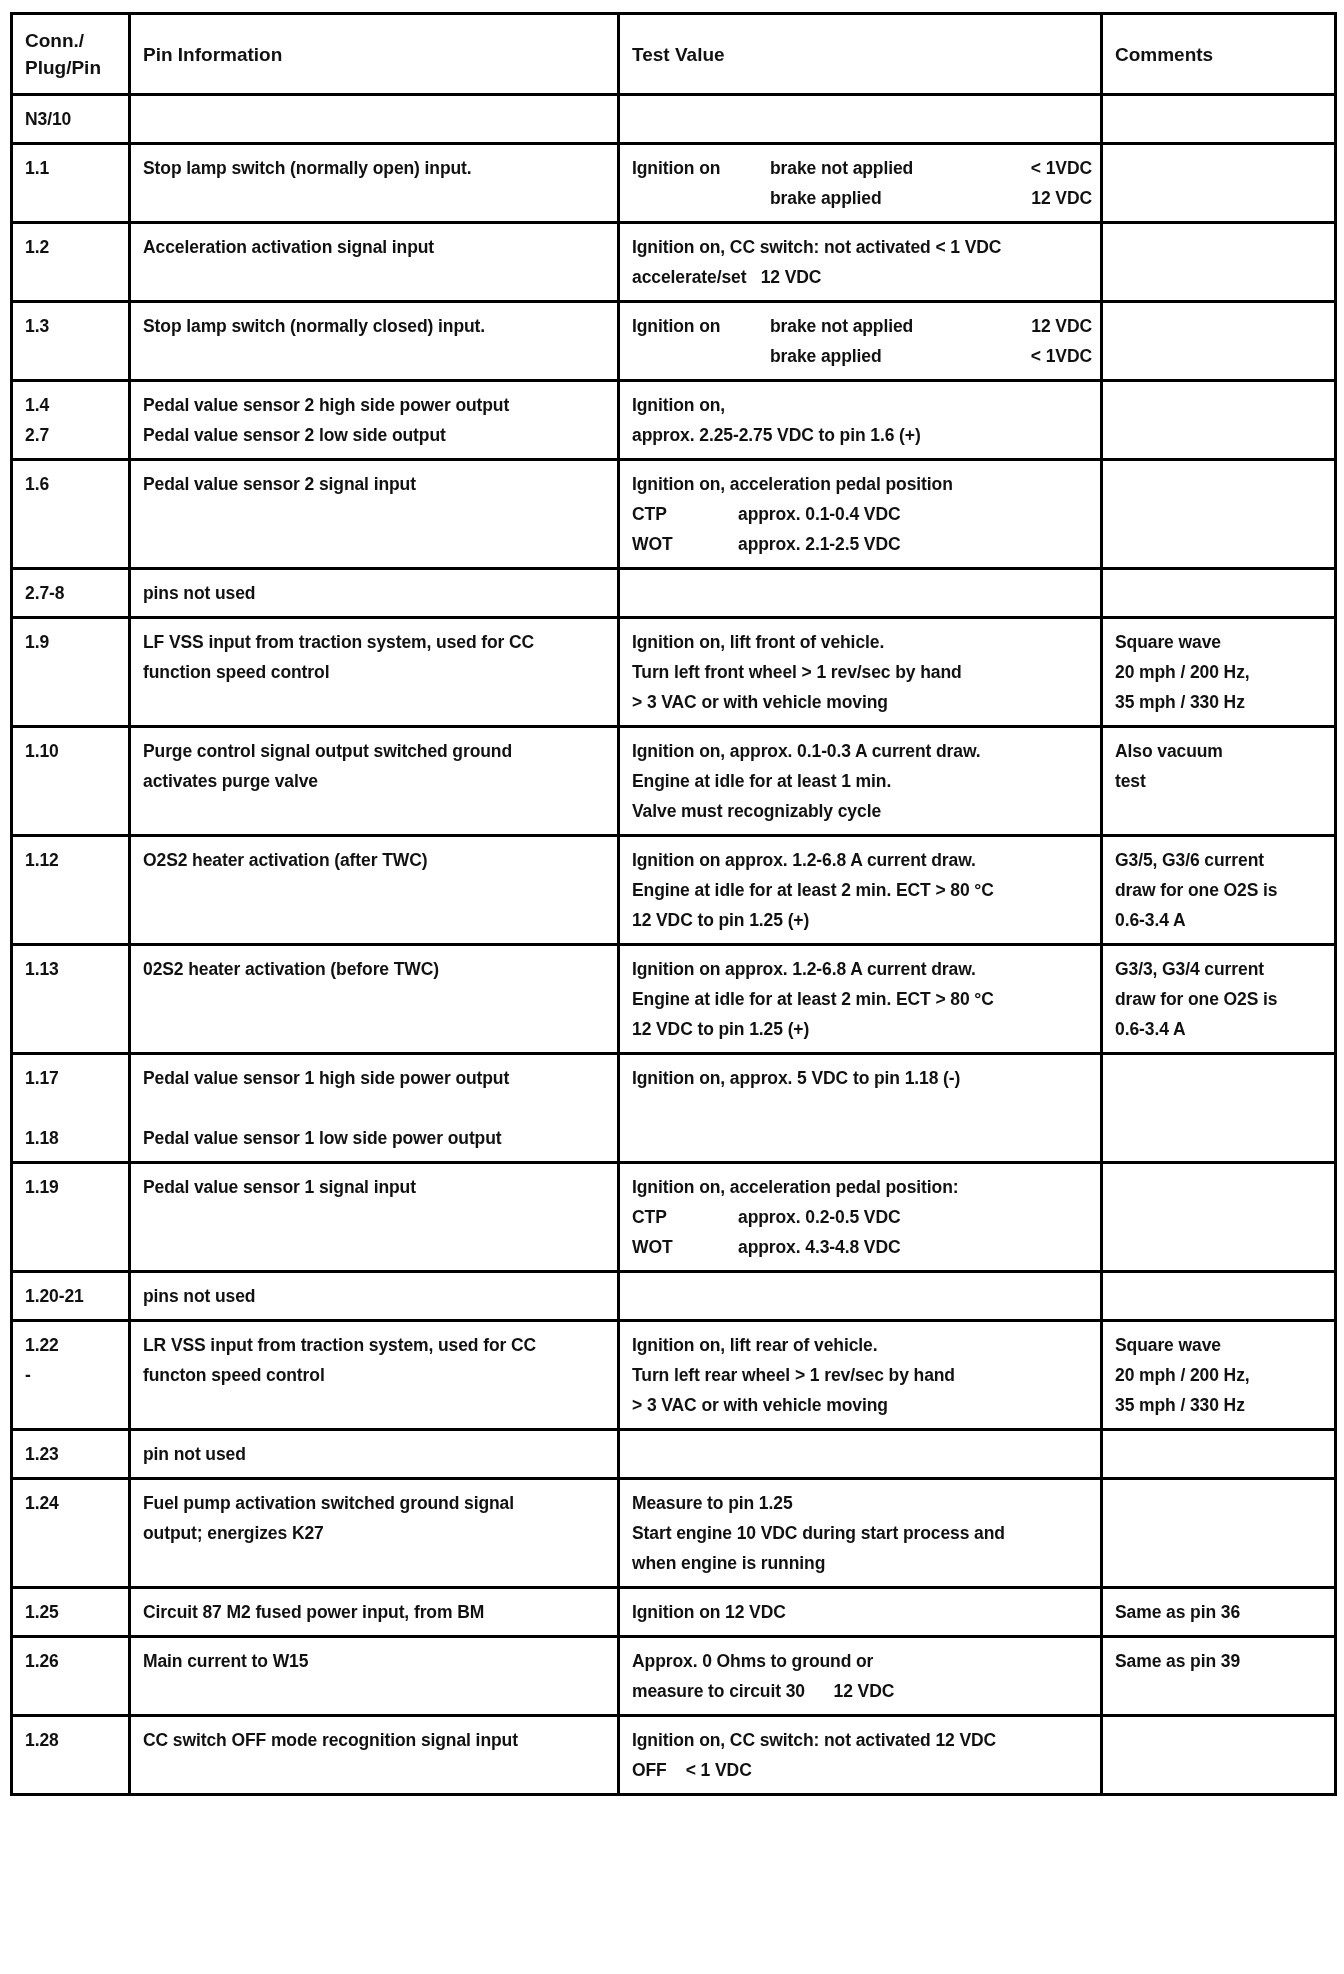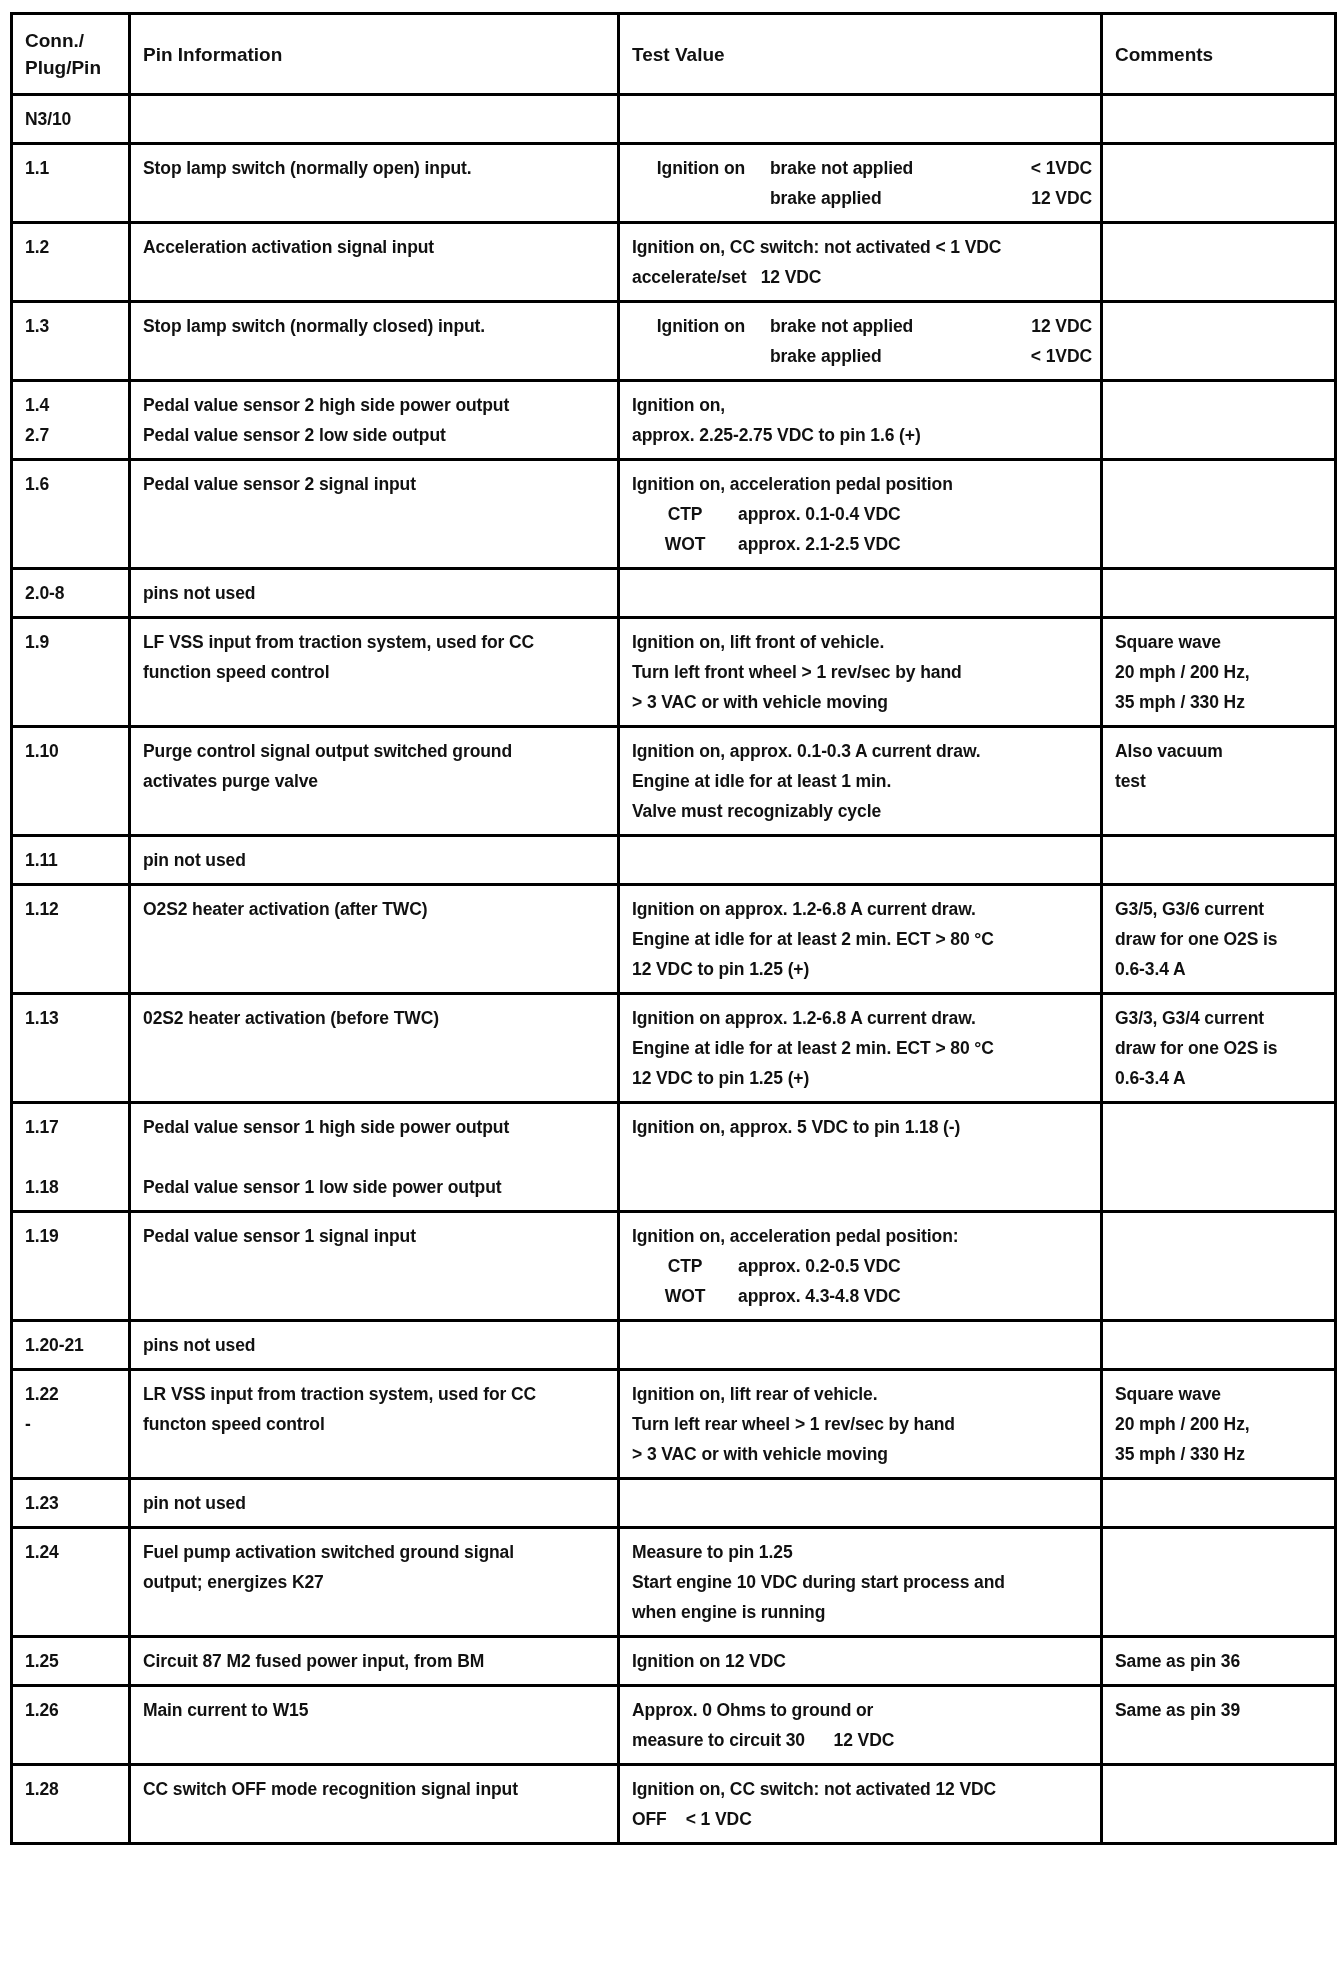--- a/index.html
+++ b/index.html
@@ -18,21 +18,21 @@
     text-align:left;vertical-align:middle;
     padding:10px 10px 10px 12px;
     white-space:pre-line;height:58px;
   }
   .pin-table td{
     font-size:17.5px;font-weight:600;line-height:30px;
     vertical-align:top;padding:8px 8px 8px 12px;
     letter-spacing:-0.1px;
   }
   .ln{white-space:pre-wrap;min-height:30px;}
-  .split{display:flex;text-align:center;}
+  .split{display:flex;}
   .c3 .sl{flex:0 0 138px;}
   .kv .sl{flex:0 0 106px;}
   .sm{flex:0 1 auto;}
   .sr{margin-left:auto;padding-left:6px;}
   .right{text-align:left;padding-right:2px;}
 </style>
 </head>
 <body>
 
 <div class="page">
@@ -124,21 +124,21 @@
           </td>
           <td>
             <div class="ln">Ignition on, acceleration pedal position</div>
             <div class="ln split kv"><span class="sl">CTP</span><span class="sm">approx. 0.1-0.4 VDC</span></div>
             <div class="ln split kv"><span class="sl">WOT</span><span class="sm">approx. 2.1-2.5 VDC</span></div>
           </td>
           <td></td>
         </tr>
         <tr>
           <td>
-            <div class="ln">2.0-8</div>
+            <div class="ln">2.7-8</div>
           </td>
           <td>
             <div class="ln">pins not used</div>
           </td>
           <td></td>
           <td></td>
         </tr>
         <tr>
           <td>
             <div class="ln">1.9</div>
@@ -168,30 +168,20 @@
           </td>
           <td>
             <div class="ln">Ignition on, approx. 0.1-0.3 A current draw.</div>
             <div class="ln">Engine at idle for at least 1 min.</div>
             <div class="ln">Valve must recognizably cycle</div>
           </td>
           <td>
             <div class="ln">Also vacuum</div>
             <div class="ln">test</div>
           </td>
-        </tr>
-        <tr>
-          <td>
-            <div class="ln">1.11</div>
-          </td>
-          <td>
-            <div class="ln">pin not used</div>
-          </td>
-          <td></td>
-          <td></td>
         </tr>
         <tr>
           <td>
             <div class="ln">1.12</div>
           </td>
           <td>
             <div class="ln">O2S2 heater activation (after TWC)</div>
           </td>
           <td>
             <div class="ln">Ignition on approx. 1.2-6.8 A current draw.</div>

